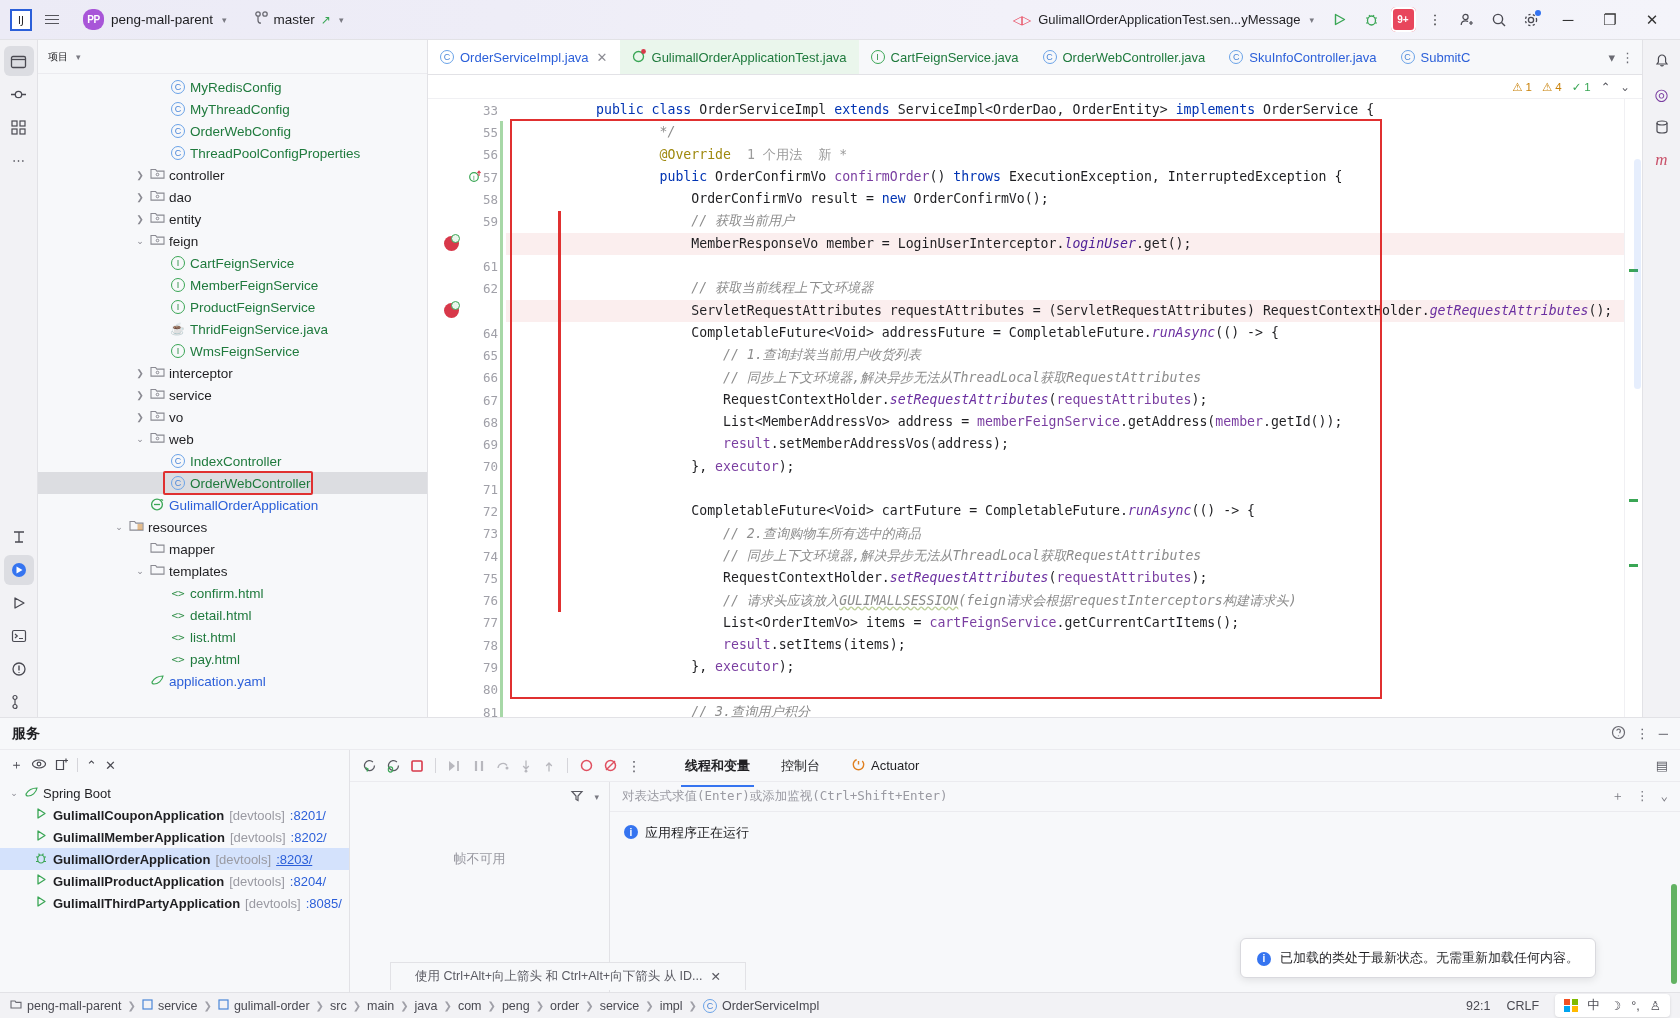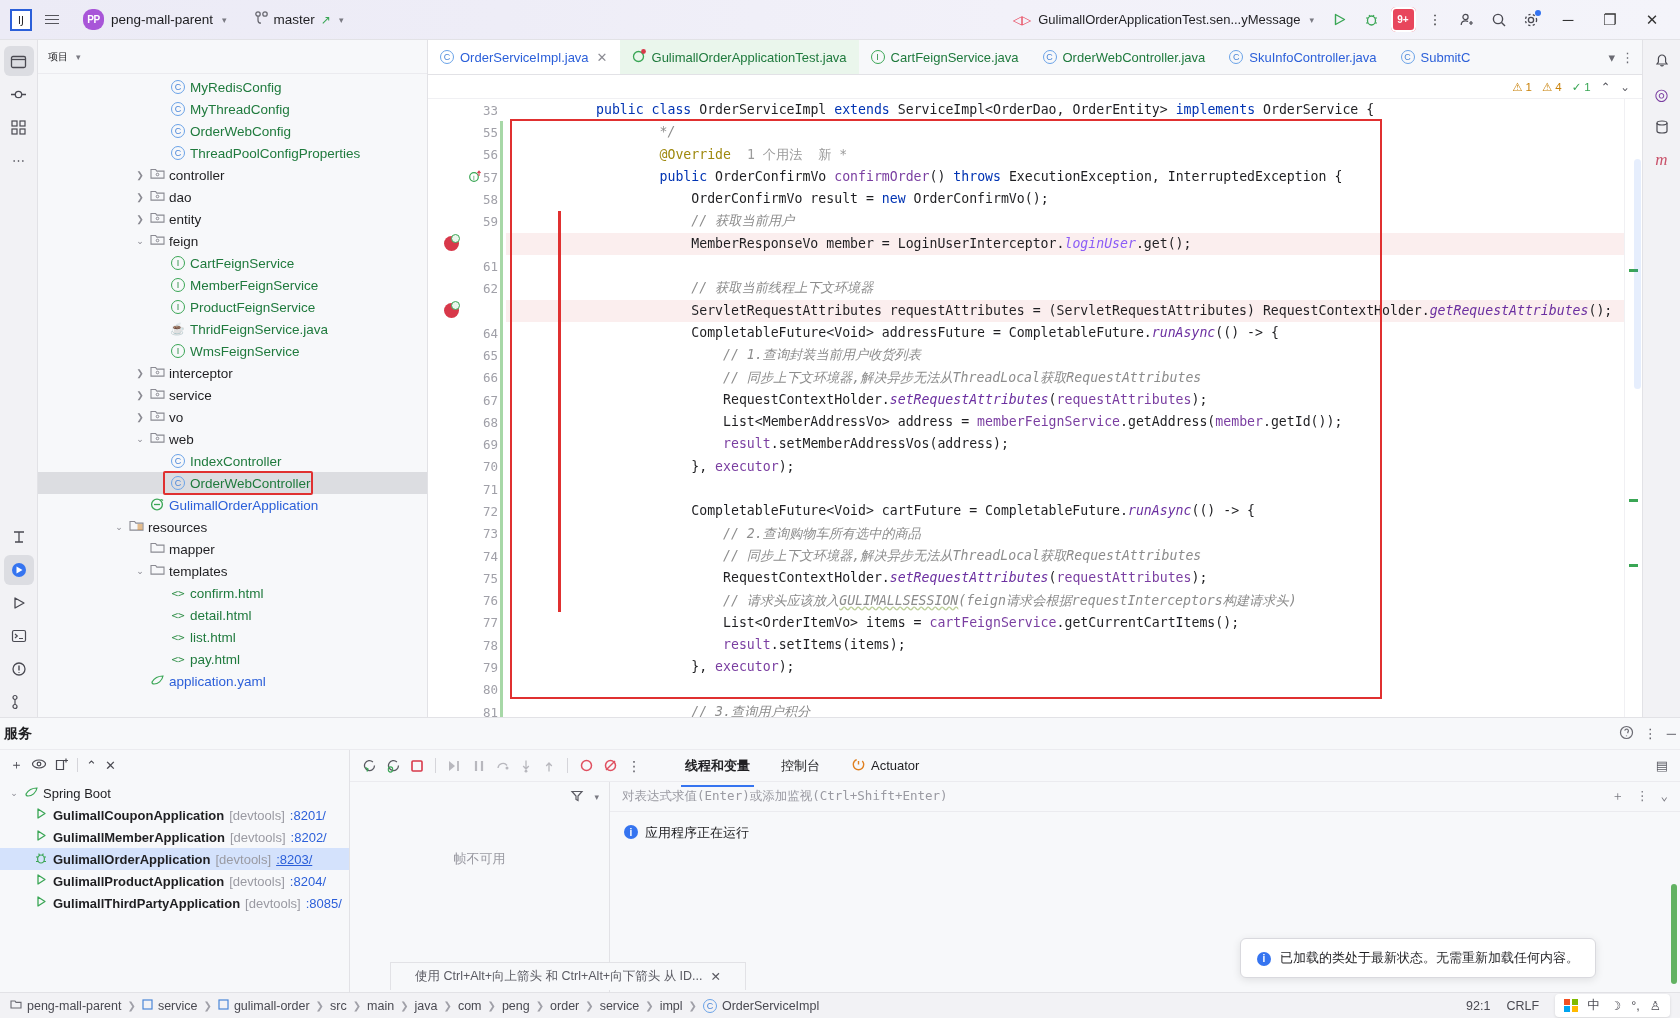--- a/index.html
+++ b/index.html
@@ -94,35 +94,35 @@
   .cline{ height:22.3px; line-height:22.3px; white-space:pre; padding-left:10px; }
   .cline.hl{ background:#fbeeee; }
   .vcs-bar{ position:absolute; left:72px; top:22px; width:3px; background:#a7d8a7; }
   .red-v{ position:absolute; width:2.5px; background:#e03030; }
 
   .k{ color:#0033b3; font-weight:normal; }      
   .ann{ color:#9e880d; }                         
   .cm{ color:#8c8c8c; font-style:italic; }        
   .cmu{ color:#8c8c8c; font-style:italic; text-decoration:underline; text-decoration-style:wavy; text-decoration-color:#bccf9a;}
   .fn{ color:#7a3ea1; }
-  .fi{ color:#8b5cf6; font-style:italic;text-align:center; }
+  .fi{ color:#4c1d95; font-style:italic;text-align:center; }
   .me{ color:#6b2fa0; font-style:italic; }
   .hint{ color:#9b9b9b; }
   .pl{ color:#1f1f22; }
 
   .codebox{ position:absolute; border:2.5px solid #e03030; pointer-events:none; z-index:3; }
 
   
   .minimap{ width:18px; flex:0 0 18px; background:#fff; position:relative; border-left:1px solid #f0f0f3;}
   .mm-mark{ position:absolute; right:4px; width:9px; height:3px; background:#3aa655; }
   .mm-scroll{ position:absolute; right:1px; width:7px; border-radius:4px; background:#3574f020; }
 
   
   .bottom{ height:275px; flex:0 0 275px; border-top:1px solid #e2e2e6; background:#f7f8fa; display:flex; flex-direction:column; }
-  .bhead{ height:32px; flex:0 0 32px; display:flex; align-items:center; padding:0 4px; border-bottom:1px solid #ebebef;justify-content:space-between;}
+  .bhead{ height:32px; flex:0 0 32px; display:flex; align-items:center; padding:0 12px; border-bottom:1px solid #ebebef;justify-content:space-between;}
   .bhead .t{ font-size:14px; font-weight:bold;}
   .bhead .r{ margin-left:auto; display:flex; align-items:center; gap:10px; color:#5a5a62;}
   .bmain{ flex:1; display:flex; min-height:0; }
   .svc{ width:350px; flex:0 0 350px; border-right:1px solid #e2e2e6; display:flex; flex-direction:column; }
   .svc-tools{ height:30px; flex:0 0 30px; display:flex; align-items:center; gap:8px; padding:0 10px; color:#4a4a52;}
   .svc-tools .sep{ width:1px; height:14px; background:#d5d5da; }
   .svc-list{ flex:1; overflow:hidden; padding-top:2px; }
   .srow{ height:22px; display:flex; align-items:center; font-size:13px; white-space:nowrap; cursor:pointer; padding-left:6px;}
   .srow.sel{ background:#d4e2fc; }
   .srow .nm{ font-weight:bold; }

